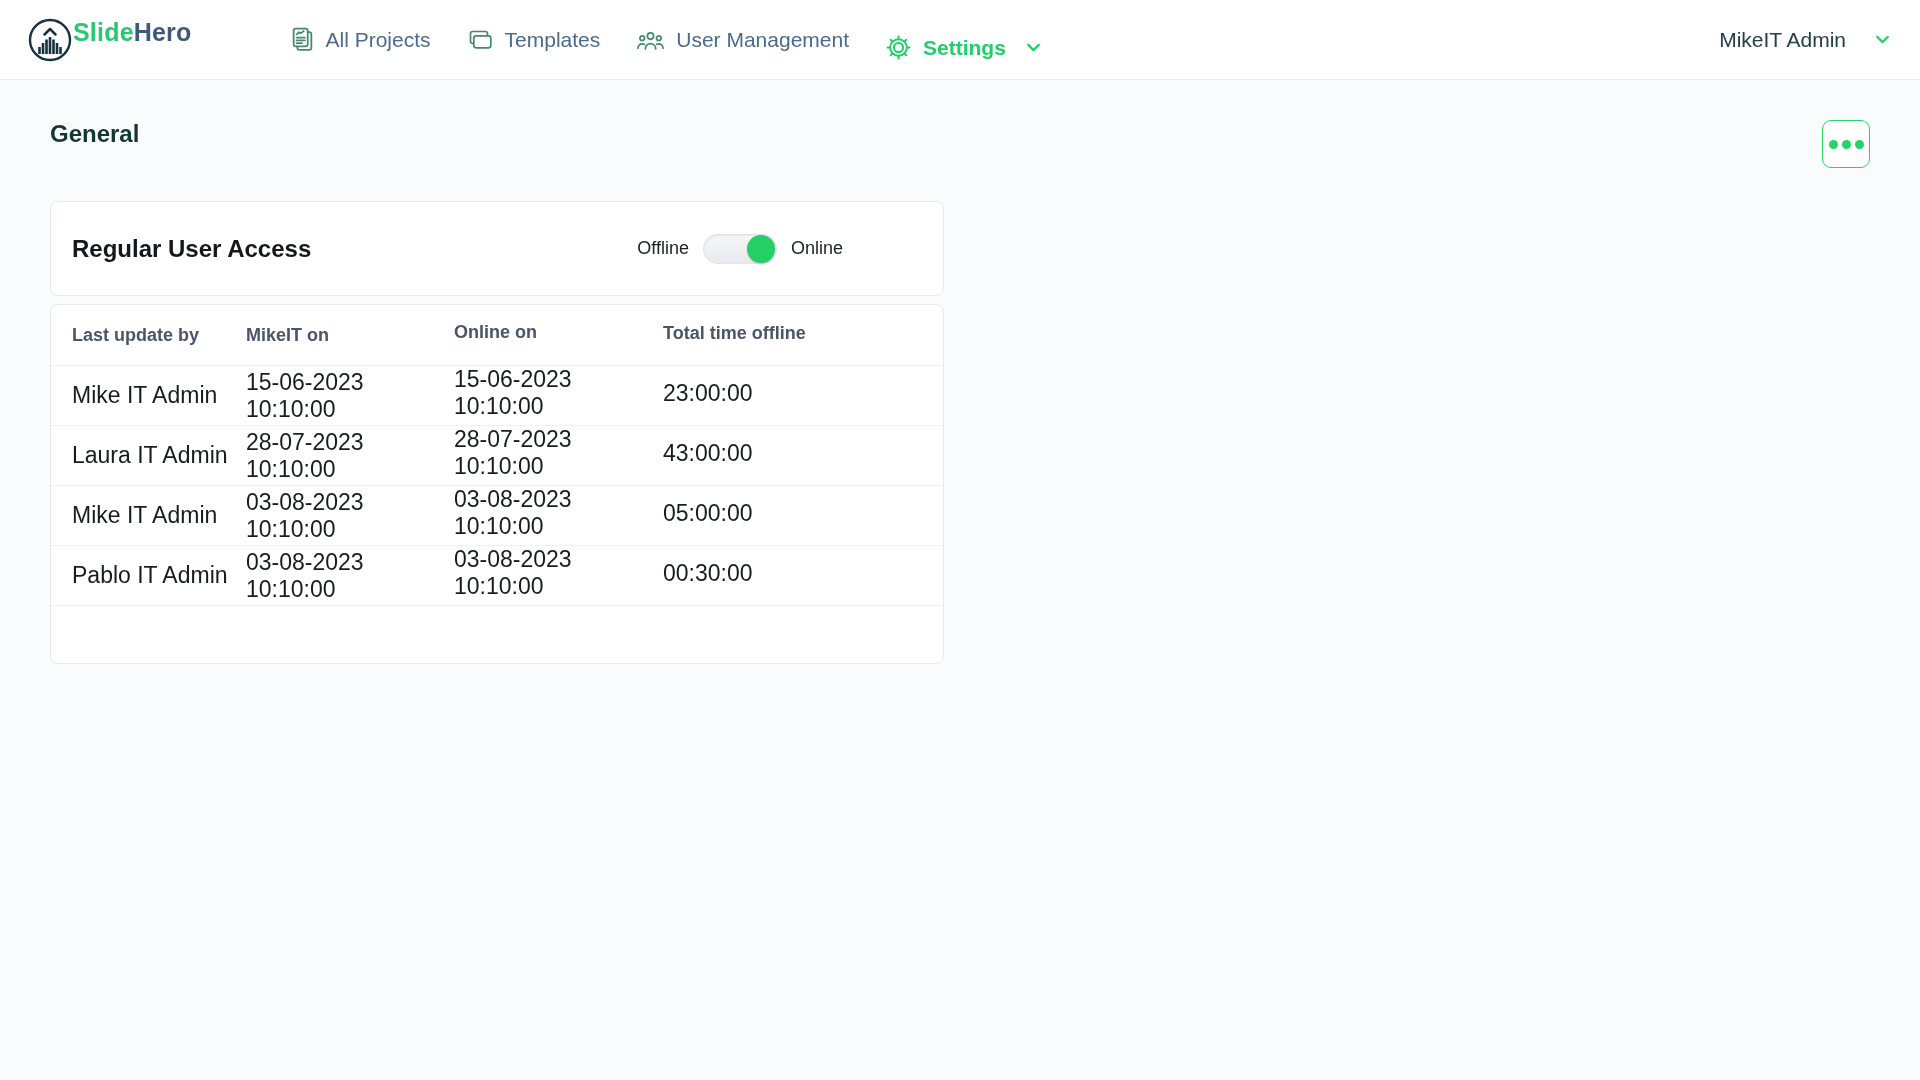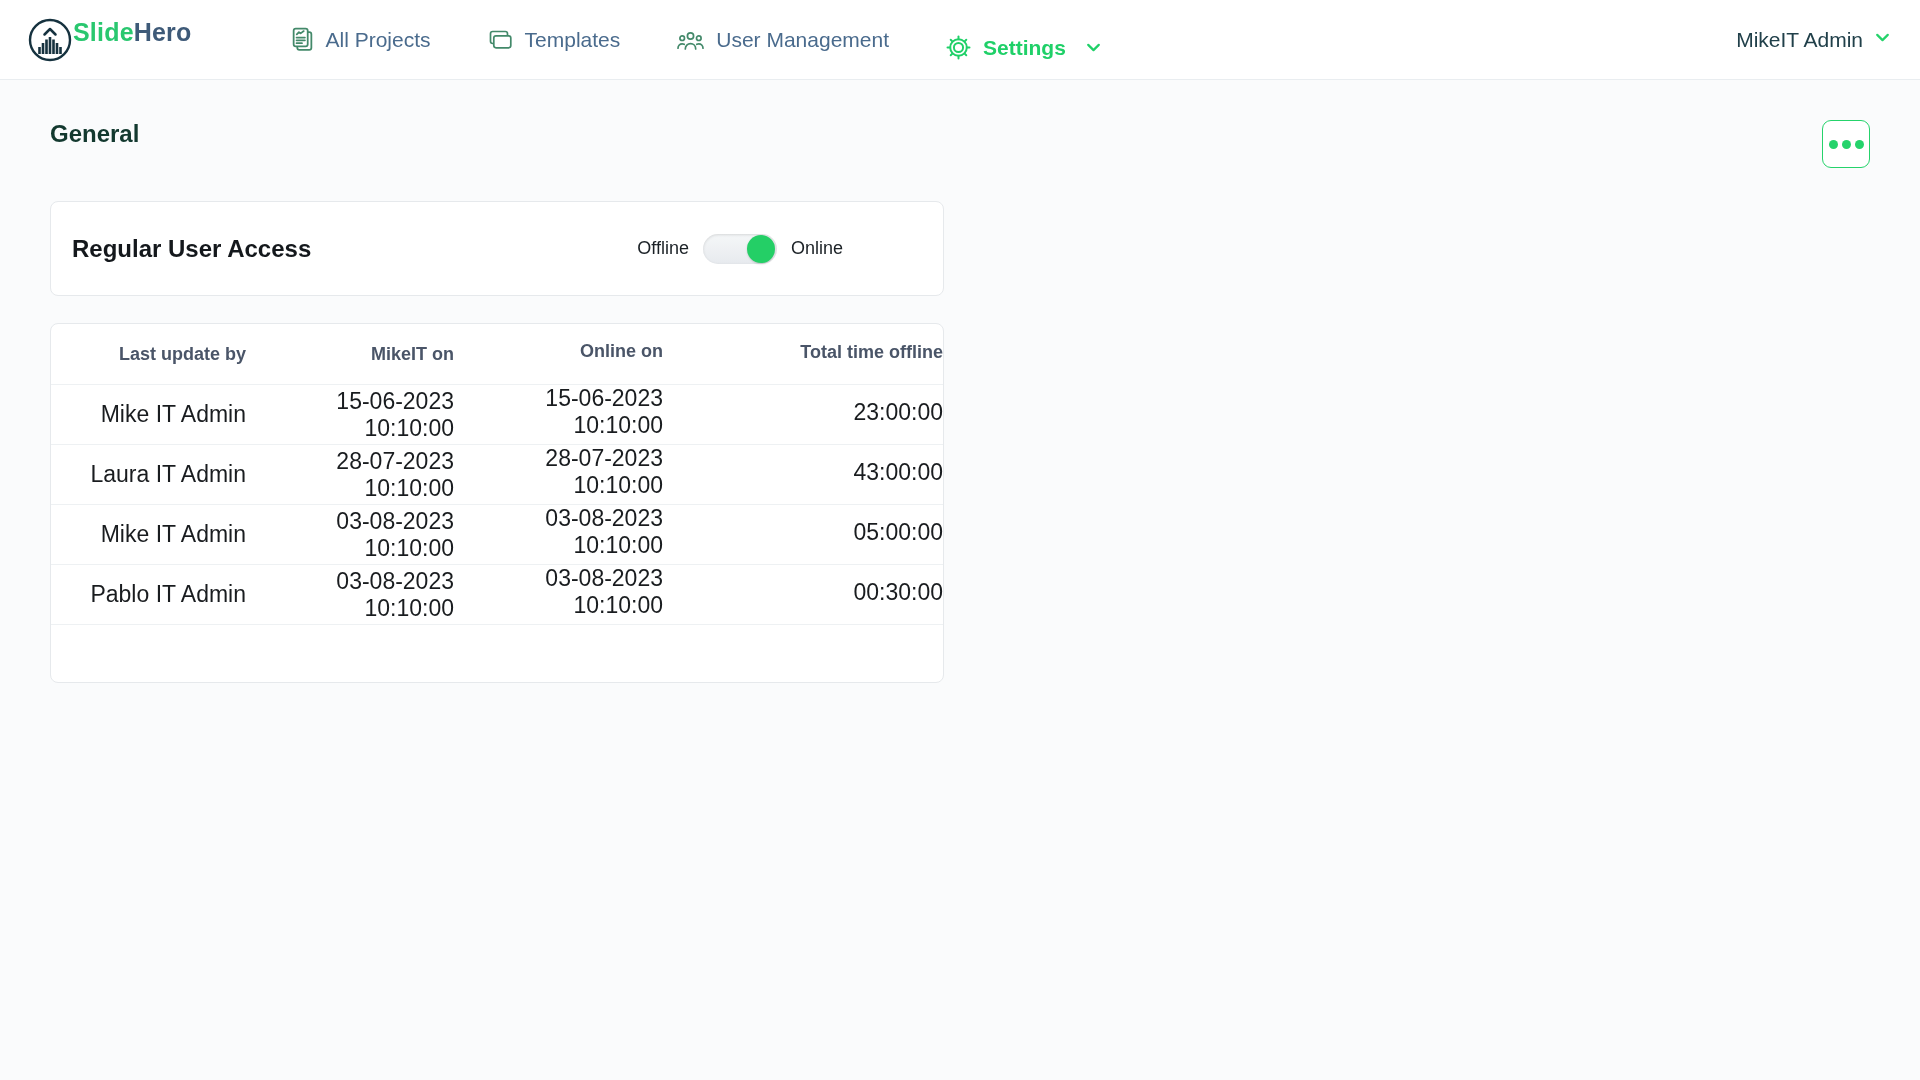--- a/index.html
+++ b/index.html
@@ -13,32 +13,32 @@
   
   .navbar {
     height: 80px; background: #ffffff; border-bottom: 1px solid #e9edf0;
     display: flex; align-items: center; padding: 0 28px;
   }
   .brand { display: flex; align-items: flex-start; gap: 1px; cursor: pointer; }
   .brand-text { font-size: 25px; font-weight: 700; letter-spacing: .2px; }
   .brand-slide { color: #29c76f; }
   .brand-hero  { color: #3e5a78; }
 
-  .nav-items { display: flex; align-items: center; gap: 56px; margin-left: 98px; }
+  .nav-items { display: flex; align-items: center; gap: 36px; margin-left: 98px; }
   .nav-item {
     display: flex; align-items: center; gap: 11px;
     font-size: 21px; color: #4a6b8d; cursor: pointer; white-space: nowrap;
   }
   .nav-item .nicon { color: #43896a; display: flex; align-items: center; }
   .nav-item.active { color: #1fd068; font-weight: 700; margin-top: 16px; }
   .nav-item.active .nicon { color: #1fd068; }
   .nav-item .chev { margin-left: 7px; display: flex; }
 
   .user-menu {
-    margin-left: auto; display: flex; gap: 10px;
+    margin-left: auto; display: flex; align-items: center; gap: 27px;
     font-size: 21px; color: #21404a; cursor: pointer;
   }
 
   
   .content { padding: 0 50px; }
   .page-head { margin-top: 40px; height: 48px; display: flex; align-items: flex-start; justify-content: space-between; }
   .page-title { font-size: 24px; font-weight: 700; color: #13392f; }
   .more-btn {
     width: 48px; height: 48px; border: 1.5px solid #25d36b; border-radius: 9px;
     background: #ffffff; display: flex; align-items: center; justify-content: center;
@@ -59,21 +59,21 @@
     width: 74px; height: 30px; border-radius: 16px; position: relative; cursor: pointer;
     background: linear-gradient(#f5f7f8, #e7eaee);
     box-shadow: inset 0 1px 3px rgba(0,0,0,.13), 0 1px 1px rgba(255,255,255,.8);
   }
   .switch .knob {
     position: absolute; right: 2px; top: 1px; width: 28px; height: 28px;
     border-radius: 50%; background: #24cf66; box-shadow: 0 1px 2px rgba(0,0,0,.18);
   }
 
   
-  .table-card { margin-top: 27px; overflow: hidden; text-align: right; }
+  .table-card { margin-top: 8px; overflow: hidden; }
   .thead, .trow {
     display: grid; grid-template-columns: 174px 208px 209px 1fr;
     align-items: center; padding-left: 21px;
   }
   .thead { height: 60px; font-size: 18px; font-weight: 700; color: #4a5568; }
   .trow  { height: 60px; font-size: 23px; color: #191c1f; border-top: 1px solid #eef1f3; }
   .empty-row { height: 58px; border-top: 1px solid #eef1f3; }
   .raise3 { position: relative; top: -3px; }
   .raise2 { position: relative; top: -2px; }
 

